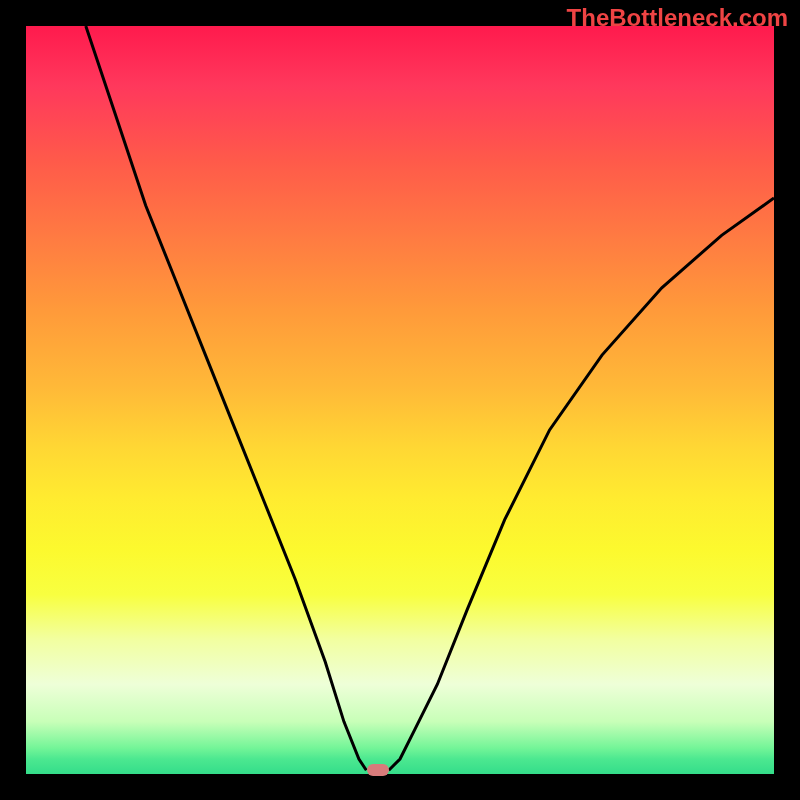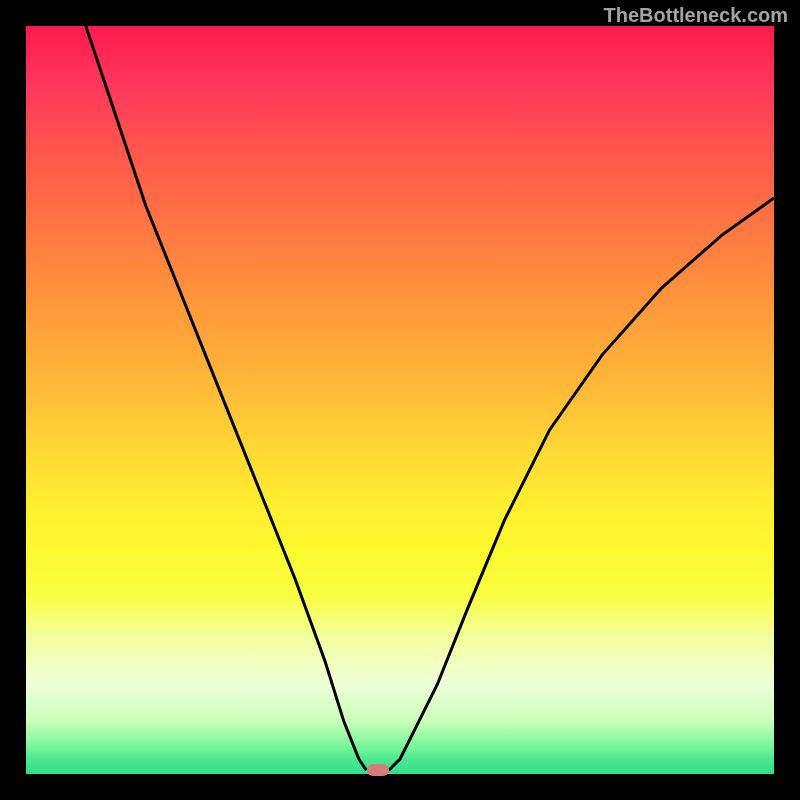--- a/index.html
+++ b/index.html
@@ -8,23 +8,23 @@
     height: 800px;
     background: #000;
     position: relative;
     overflow: hidden;
     font-family: Arial, sans-serif;
   }
   .watermark {
     position: absolute;
     top: 4px;
     right: 12px;
-    font-size: 20px;
+    font-size: 24px;
     font-weight: bold;
-    color: #a3a3a3;
+    color: #ef4444;
     z-index: 10;
   }
   .plot-area {
     position: absolute;
     left: 26px;
     top: 26px;
     width: 748px;
     height: 748px;
     background: linear-gradient(to bottom,
       #ff1a4d 0%,

